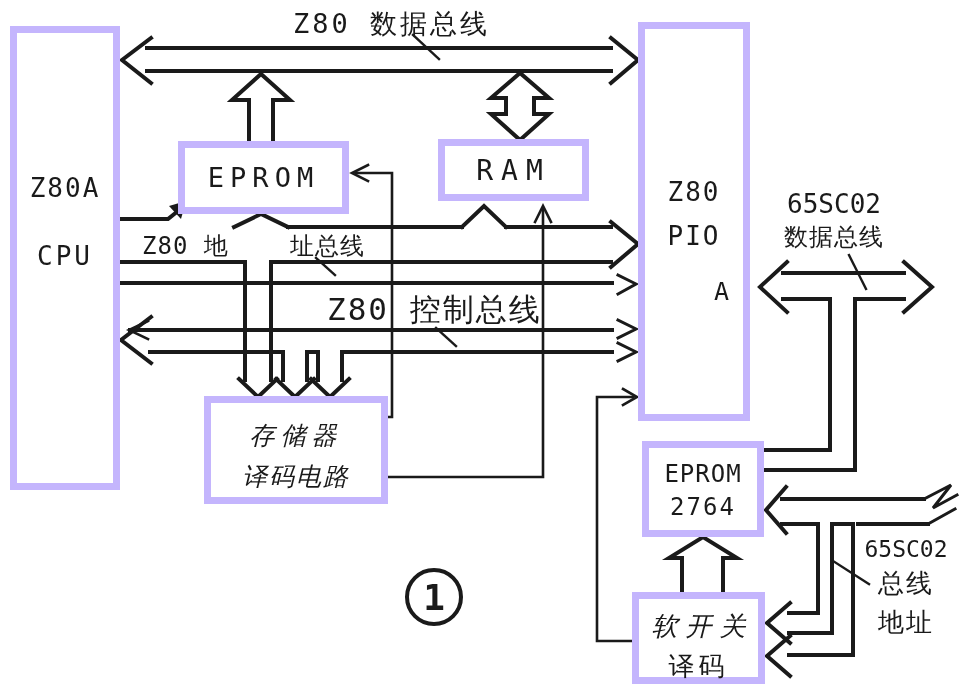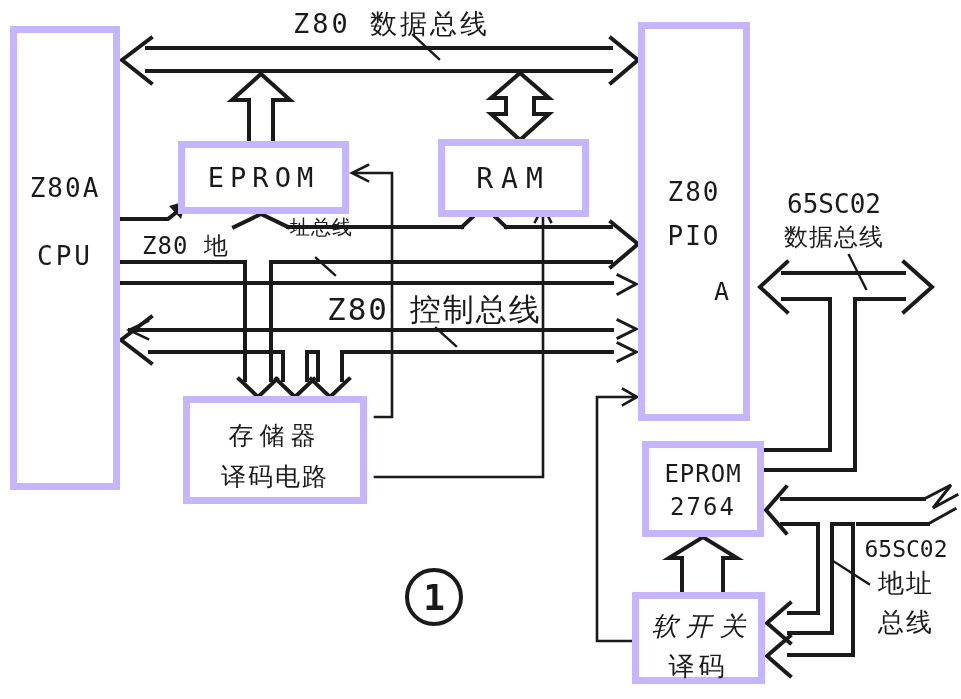--- a/index.html
+++ b/index.html
@@ -142,56 +142,56 @@
 
   <div class="blk" style="left:10px;top:26px;width:110px;height:464px;padding-top:140px;">
     <div class="mono" style="font-size:26px;letter-spacing:2px;">Z80A</div>
     <div class="mono" style="font-size:26px;letter-spacing:3px;margin-top:38px;">CPU</div>
   </div>
 
   <div class="blk" style="left:178px;top:141px;width:171px;height:73px;justify-content:center;">
     <div class="mono" style="font-size:27px;letter-spacing:6px;">EPROM</div>
   </div>
 
-  <div class="blk" style="left:438px;top:139px;width:151px;height:78px;justify-content:center;">
+  <div class="blk" style="left:438px;top:139px;width:151px;height:62px;justify-content:center;">
     <div class="mono" style="font-size:28px;letter-spacing:8px;">RAM</div>
   </div>
 
   <div class="blk" style="left:638px;top:22px;width:112px;height:399px;padding-top:148px;">
     <div class="mono" style="font-size:26px;letter-spacing:2px;">Z80</div>
     <div class="mono" style="font-size:26px;letter-spacing:2px;margin-top:14px;">PIO</div>
     <div class="mono" style="position:absolute;right:14px;top:248px;font-size:25px;">A</div>
   </div>
 
-  <div class="blk" style="left:183px;top:396px;width:184px;height:108px;padding-top:16px;">
+  <div class="blk" style="left:204px;top:396px;width:184px;height:108px;padding-top:16px;font-style:italic;">
     <div class="cn" style="font-size:25px;letter-spacing:6px;">存储器</div>
     <div class="cn" style="font-size:25px;letter-spacing:2px;margin-top:8px;">译码电路</div>
   </div>
 
   <div class="blk" style="left:642px;top:441px;width:122px;height:96px;padding-top:12px;">
     <div class="mono" style="font-size:24px;letter-spacing:1px;">EPROM</div>
     <div class="mono" style="font-size:24px;letter-spacing:2px;margin-top:5px;">2764</div>
   </div>
 
   <div class="blk" style="left:632px;top:592px;width:133px;height:92px;padding-top:10px;">
     <div class="cn" style="font-size:26px;letter-spacing:8px;margin-left:8px;font-style:italic;">软开关</div>
     <div class="cn" style="font-size:26px;letter-spacing:4px;margin-top:5px;">译码</div>
   </div>
 
   <div class="lbl cn" style="left:293px;top:6px;font-size:27px;letter-spacing:3px;">Z80 数据总线</div>
 
   <div class="lbl cn" style="left:142px;top:230px;font-size:24px;letter-spacing:1px;">Z80 地</div>
-  <div class="lbl cn" style="left:290px;top:214px;font-size:20px;letter-spacing:1px;">址总线</div>
+  <div class="lbl cn" style="left:290px;top:230px;font-size:24px;letter-spacing:1px;">址总线</div>
 
   <div class="lbl cn" style="left:327px;top:289px;font-size:31px;letter-spacing:2px;">Z80 控制总线</div>
 
   <div class="lbl cn" style="left:763px;top:189px;width:142px;text-align:center;">
     <div class="mono" style="font-size:26px;">65SC02</div>
     <div style="font-size:24px;letter-spacing:1px;margin-top:2px;">数据总线</div>
   </div>
 
   <div class="lbl cn" style="left:851px;top:536px;width:110px;text-align:center;">
     <div class="mono" style="font-size:23px;">65SC02</div>
+    <div style="font-size:26px;letter-spacing:2px;margin-top:4px;">总线</div>
     <div style="font-size:26px;letter-spacing:2px;margin-top:4px;">地址</div>
-    <div style="font-size:26px;letter-spacing:2px;margin-top:4px;">总线</div>
   </div>
 
 </div>
 
 </body></html>

